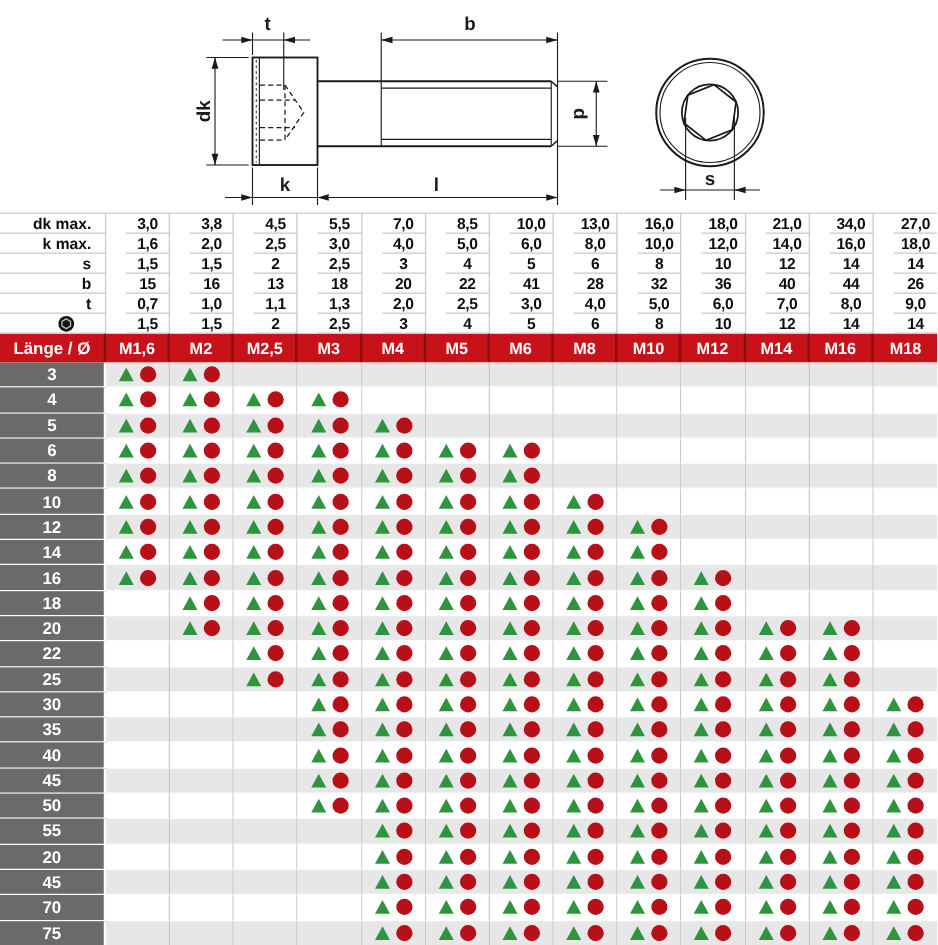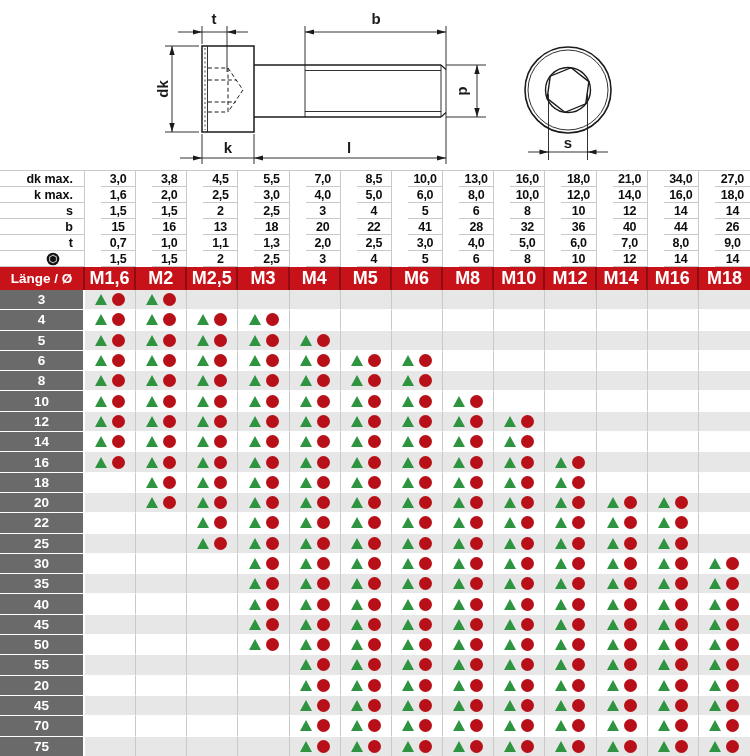--- a/index.html
+++ b/index.html
@@ -14,21 +14,21 @@
   
   #dim-table { width:750px; border-top:1px solid var(--grid, #c9c9c9); box-sizing:border-box; }
   .dim-row { display:grid; grid-template-columns:85px repeat(13, 1fr); height:16px; box-sizing:border-box;gap:16px; }
   .dim-row > div { border-right:1px solid var(--grid, #c9c9c9); border-bottom:1px solid var(--grid, #c9c9c9); box-sizing:border-box; display:flex; align-items:center; }
   .dim-row > div:last-child { border-right:none; }
   .dim-lbl { justify-content:flex-end; padding-right:11px; font-weight:bold; font-size:12.5px; color:#0d0d0d; }
   .dim-lbl.iconcell { padding-right:24px; }
   .dim-val { justify-content:center; font-weight:bold; font-size:12.5px; letter-spacing:-0.3px; color:#0d0d0d; }
   
   #av-header { display:grid; grid-template-columns:85px repeat(13, 1fr); height:23px; background:var(--red, #c8121a); }
-  .av-h { color:#fff; font-weight:bold; font-size:18px; display:flex; align-items:center; justify-content:center;
+  .av-h { color:#fff; font-weight:bold; font-size:13px; display:flex; align-items:center; justify-content:center;
           border-right:2px solid var(--reddiv, #8f0d12); box-sizing:border-box; }
   #av-header .av-h:last-child { border-right:none; }
   .av-corner { font-size:13.5px; }
   .av-row { display:grid; grid-template-columns:85px repeat(13, 1fr); height:20.3px; }
   .av-lbl { background:var(--lblgray, #6a6a6a); color:#fff; font-weight:bold; font-size:13.5px;
             display:flex; align-items:center; justify-content:center;
             border-bottom:1px solid #fff; border-right:2px solid #fff; box-sizing:border-box; }
   .av-cell { display:flex; align-items:center; justify-content:center; gap:5px;
              border-right:1px solid var(--grid, #c9c9c9); border-bottom:1px solid rgba(255,255,255,0.9);
              box-sizing:border-box; background:#fff; }

